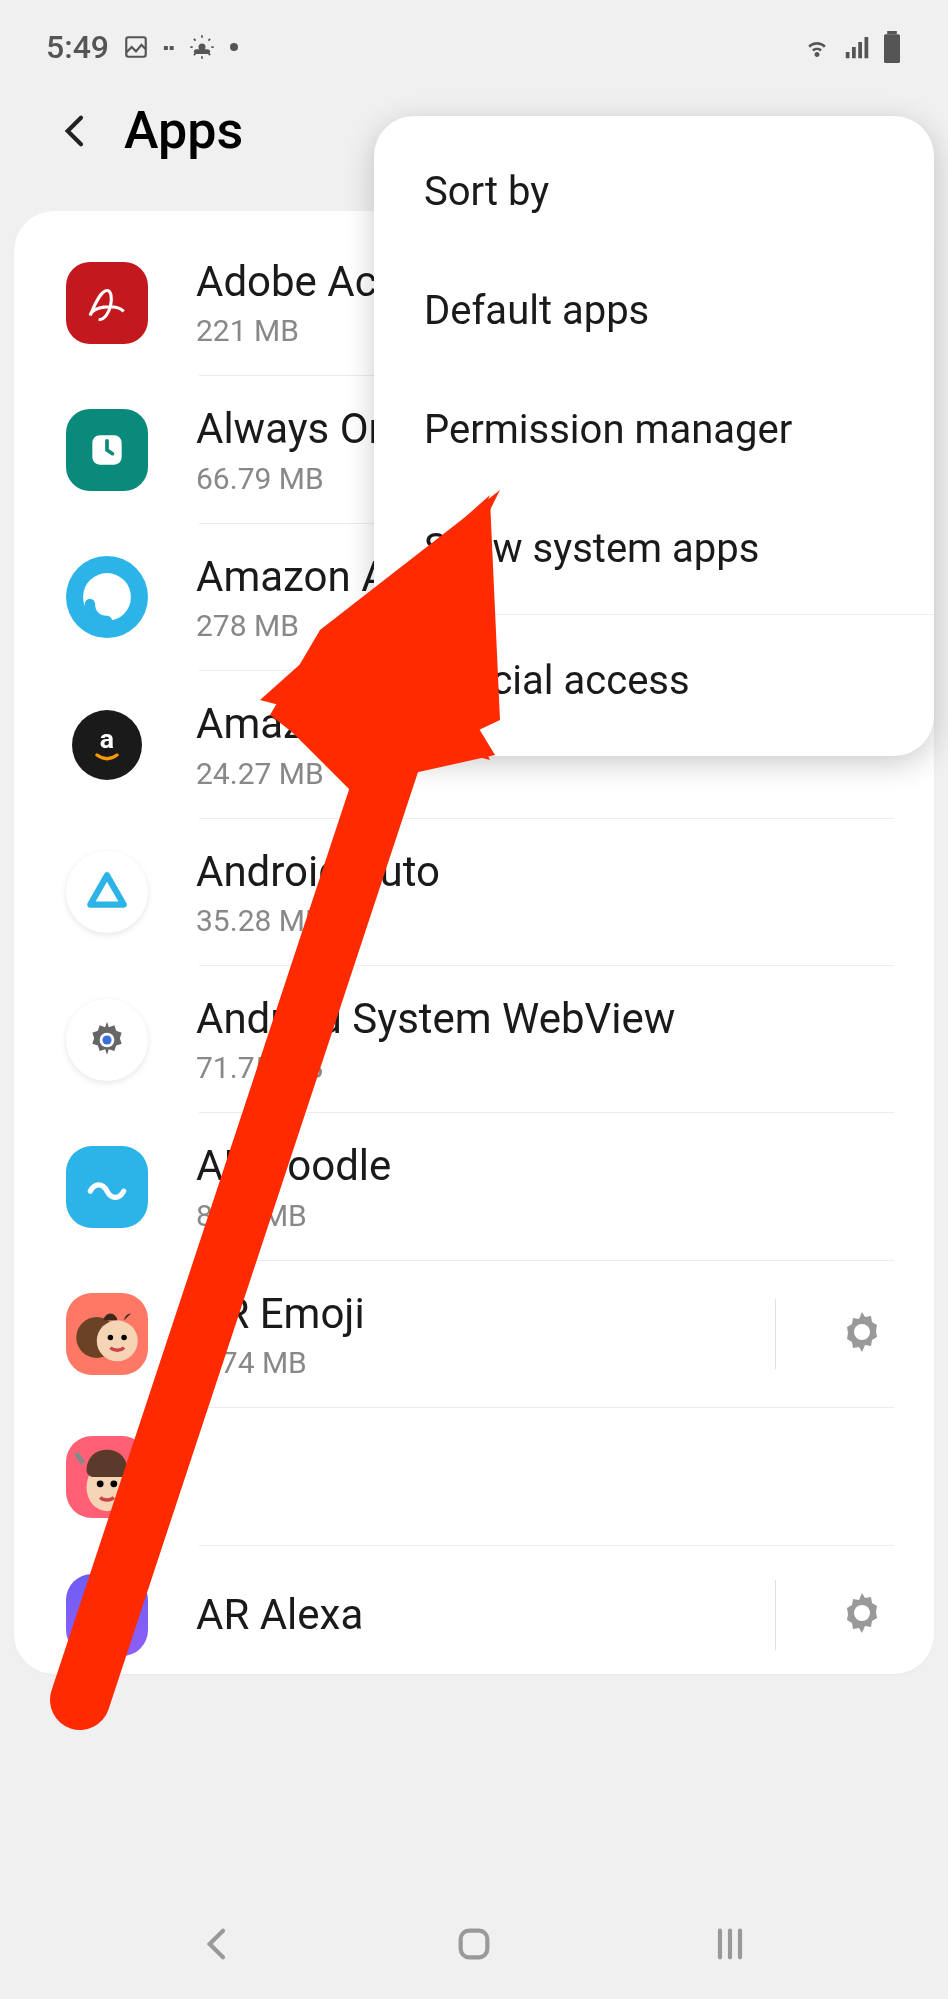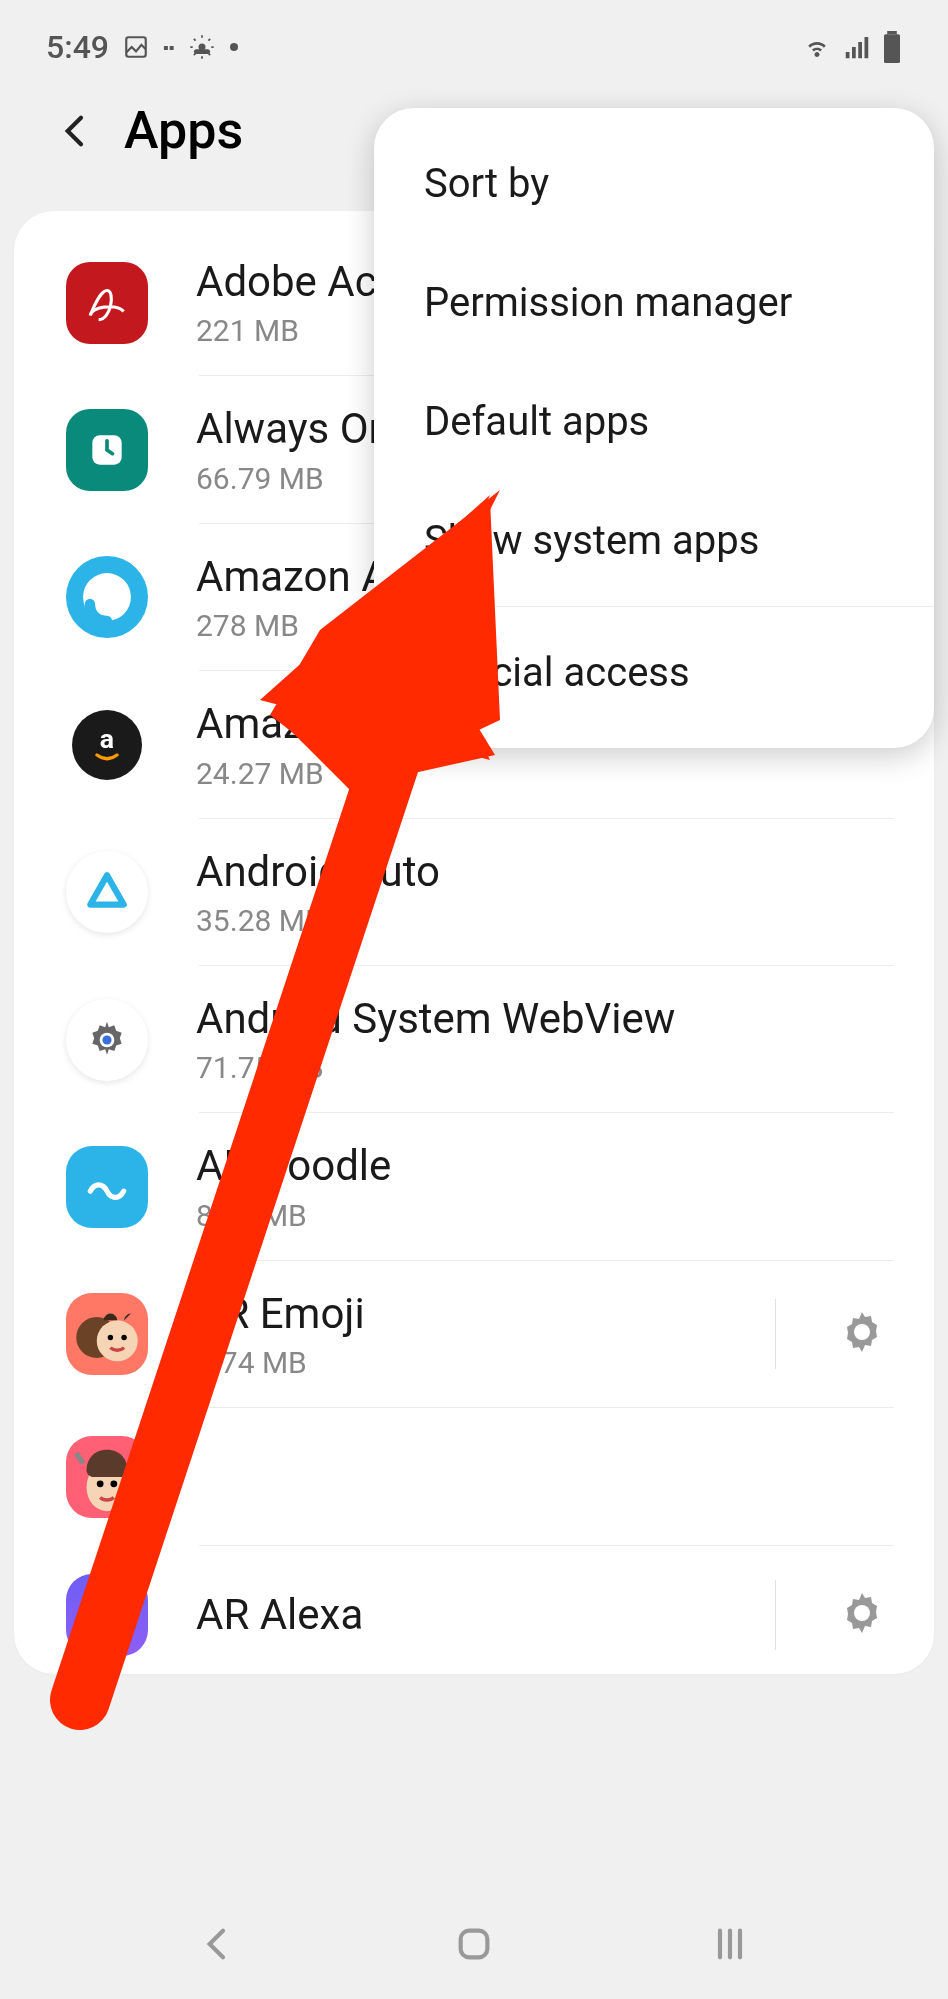--- a/index.html
+++ b/index.html
@@ -33,21 +33,21 @@
     .sq-red { background: #c4181f; }
     .sq-teal { background: #0a8a7a; }
     .sq-blue { background: #2cb4e8; border-radius: 50%; }
     .sq-dark { background: #1a1a1a; border-radius: 50%; display: flex; align-items: center; justify-content: center; }
     .sq-white { background: #fff; border-radius: 50%; box-shadow: 0 2px 6px rgba(0,0,0,0.1); display: flex; align-items: center; justify-content: center; }
     .sq-teal2 { background: #2cb4e8; border-radius: 26px; }
     .sq-coral { background: #ff7866; border-radius: 26px; }
     .sq-purple { background: linear-gradient(180deg, #6d5ef5, #8e5ef5); border-radius: 26px; display: flex; align-items: center; justify-content: center; color: #fff; font-weight: 700; font-size: 30px; }
     
     
-    .popup { position: absolute; top: 108px; right: 14px; width: 560px; background: #fff; border-radius: 40px; box-shadow: 0 8px 30px rgba(0,0,0,0.2); z-index: 10; padding: 16px 0; }
+    .popup { position: absolute; top: 116px; right: 14px; width: 560px; background: #fff; border-radius: 40px; box-shadow: 0 8px 30px rgba(0,0,0,0.2); z-index: 10; padding: 16px 0; }
     .popup-item { padding: 36px 50px; font-size: 40px; color: #1a1a1a; font-weight: 400; }
     .popup-divider { height: 1px; background: #ececec; margin: 6px 0; }
     
     
     .arrow-overlay { position: absolute; top: 0; left: 0; width: 948px; height: 1999px; pointer-events: none; z-index: 20; }
     
     
     .navbar { position: absolute; bottom: 0; left: 0; right: 0; height: 110px; background: #f0f0f0; display: flex; align-items: center; justify-content: space-around; padding: 0 90px; }
     .nav-btn { display: flex; align-items: center; justify-content: center; color: #888; }
   </style>
@@ -247,22 +247,22 @@
           <path d="M12 2l1.5 2.5 3-0.5 0.5 3 2.5 1.5-0.5 3 0.5 3-2.5 1.5-0.5 3-3-0.5L12 22l-1.5-2.5-3 0.5-0.5-3L4.5 15.5l0.5-3-0.5-3L7 8l0.5-3 3 0.5z"></path>
           <circle cx="12" cy="12" r="4" fill="#fff"></circle>
         </svg>
     </div>
   </div>
 
 </div>
 
 <div class="popup">
   <div class="popup-item">Sort by</div>
+  <div class="popup-item">Default apps</div>
   <div class="popup-item">Permission manager</div>
-  <div class="popup-item">Default apps</div>
   <div class="popup-item">Show system apps</div>
   <div class="popup-divider"></div>
   <div class="popup-item">Special access</div>
 </div>
 
 <svg class="arrow-overlay" viewBox="0 0 948 1999">
   <defs>
     <marker id="arrowhead" markerWidth="10" markerHeight="10" refX="6" refY="5" orient="auto">
       <polygon points="0 0, 10 5, 0 10" fill="#ff2a00"></polygon>
     </marker>

